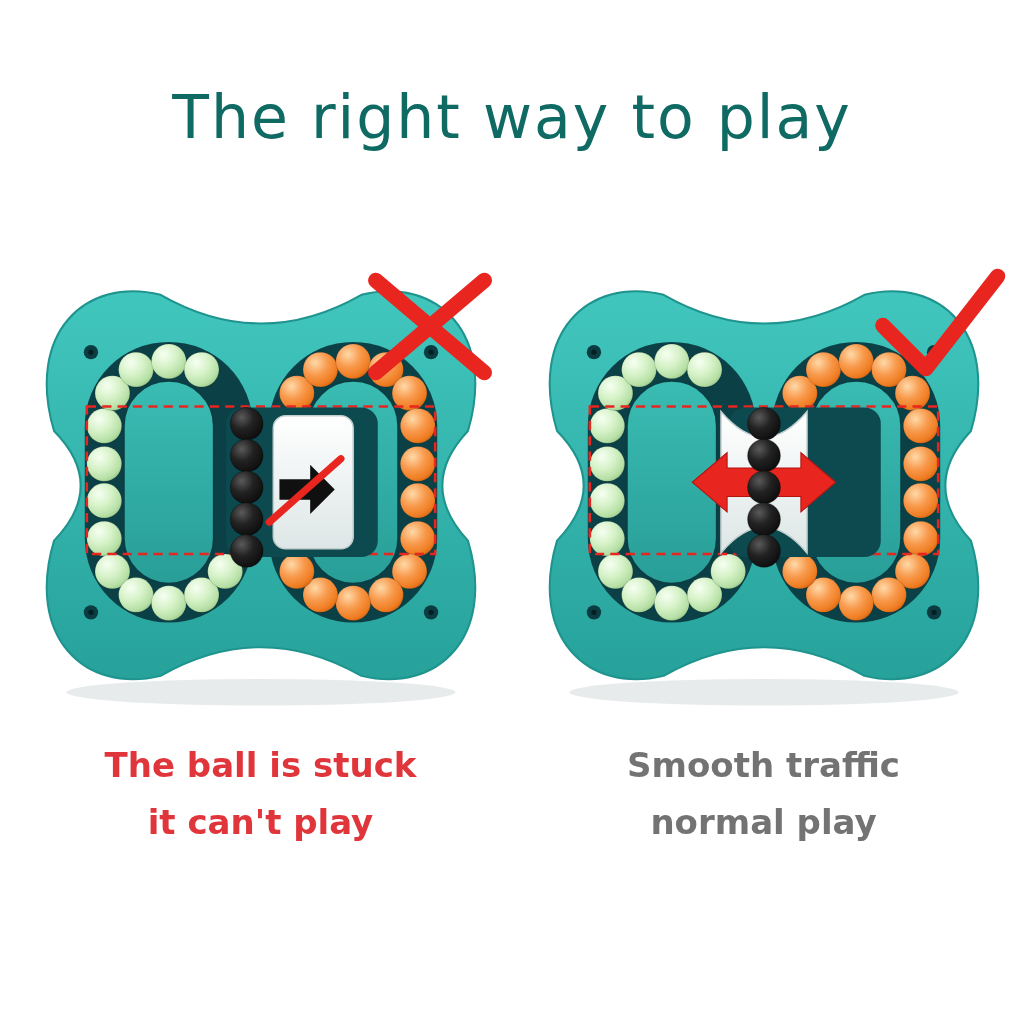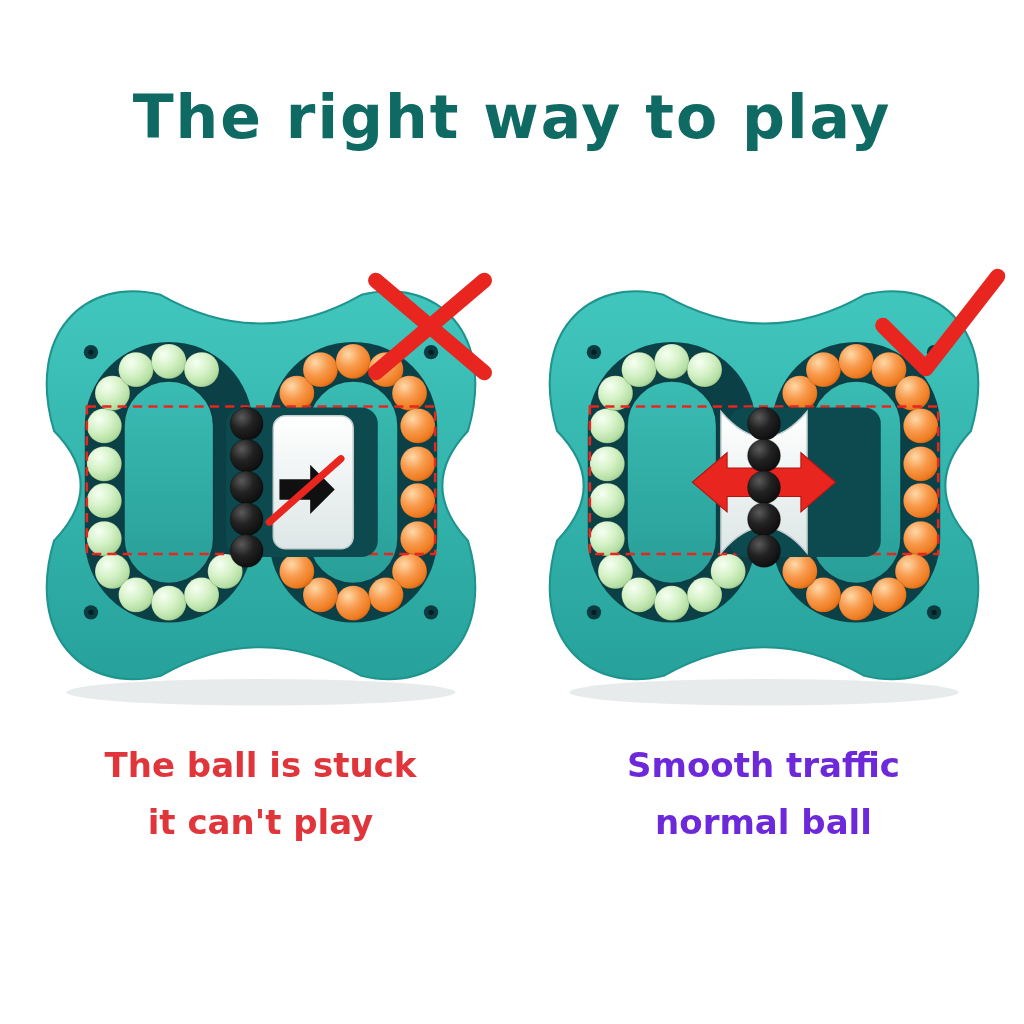--- a/index.html
+++ b/index.html
@@ -2,31 +2,31 @@
 <html><head>
 <meta charset="utf-8">
 <style>
   html,body{margin:0;padding:0;}
   body{
     width:1024px;height:1024px;background:#ffffff;overflow:hidden;
     font-family:"DejaVu Sans","Liberation Sans",sans-serif;
   }
   .page-title{
     margin-top:82px;text-align:center;
-    font-size:60px;font-weight:bold;letter-spacing:2px;
+    font-size:60px;font-weight:normal;letter-spacing:2px;
     color:#0e6a62;
   }
   .panels{
     margin-top:110px;display:flex;justify-content:center;gap:6px;
   }
   .panel{width:497px;display:flex;flex-direction:column;align-items:center;}
   .toy-svg{width:492px;height:461px;display:block;}
   .caption{margin-top:14px;text-align:center;font-size:34px;font-weight:bold;line-height:1.68;}
   .caption.wrong{color:#e0353a;}
-  .caption.right{color:#6d28d9;}
+  .caption.right{color:#737373;}
 </style>
 </head>
 <body>
 
 <svg width="0" height="0" style="position:absolute" aria-hidden="true">
   <defs>
     <linearGradient id="bodyGrad" x1="0" y1="0" x2="0" y2="1">
       <stop offset="0" stop-color="#41c6bd"></stop>
         <stop offset="1" stop-color="#26a29b"></stop>
     </linearGradient>
@@ -211,17 +211,17 @@
         <use href="#bead-black" x="240" y="158"></use>
           <use href="#bead-black" x="240" y="189"></use>
         <use href="#bead-black" x="240" y="220"></use>
           <use href="#bead-black" x="240" y="251"></use>
         <use href="#bead-black" x="240" y="282"></use>
       </g>
       <path d="M 356,62 L 398,104 L 468,14" fill="none" stroke="#e8251f" stroke-width="15" stroke-linecap="round" stroke-linejoin="round"></path>
     </svg>
     <div class="caption right">
       <div>Smooth traffic</div>
-      <div>normal ball</div>
+      <div>normal play</div>
     </div>
   </div>
 
 </div>
 
 </body></html>

